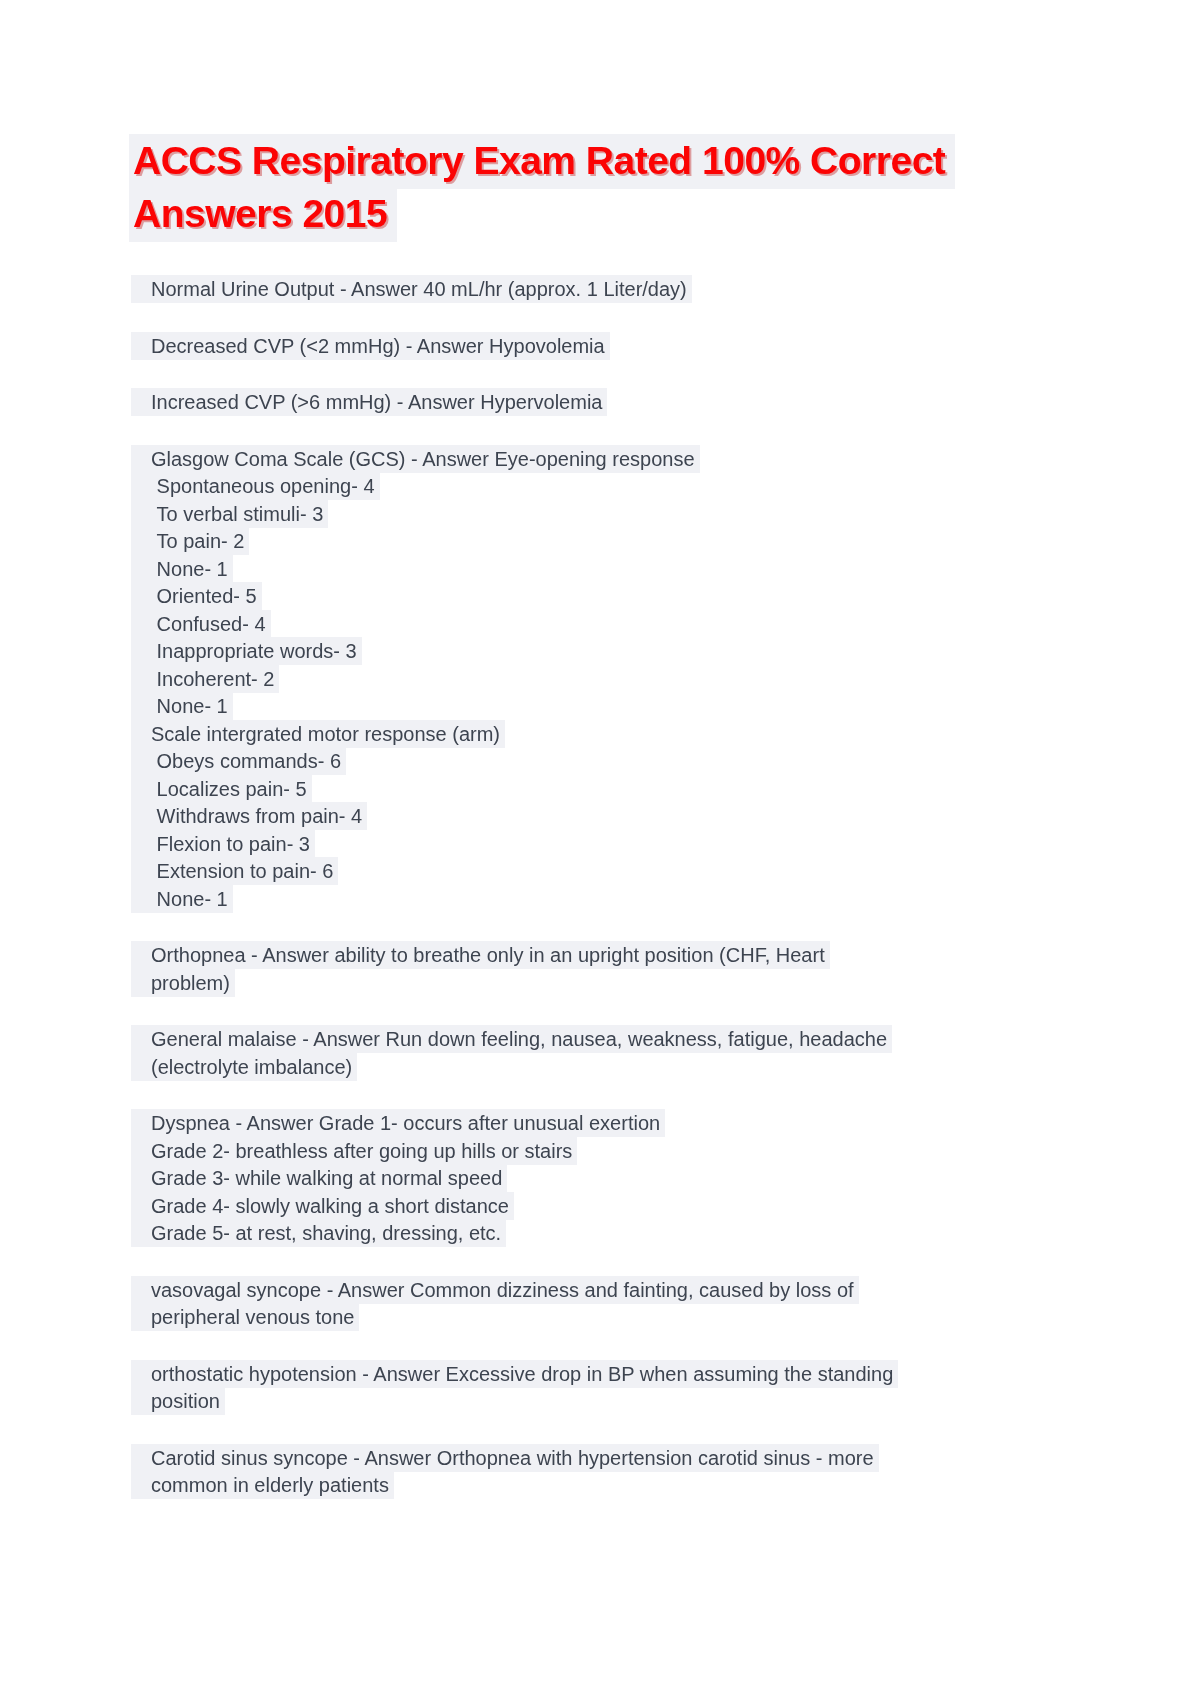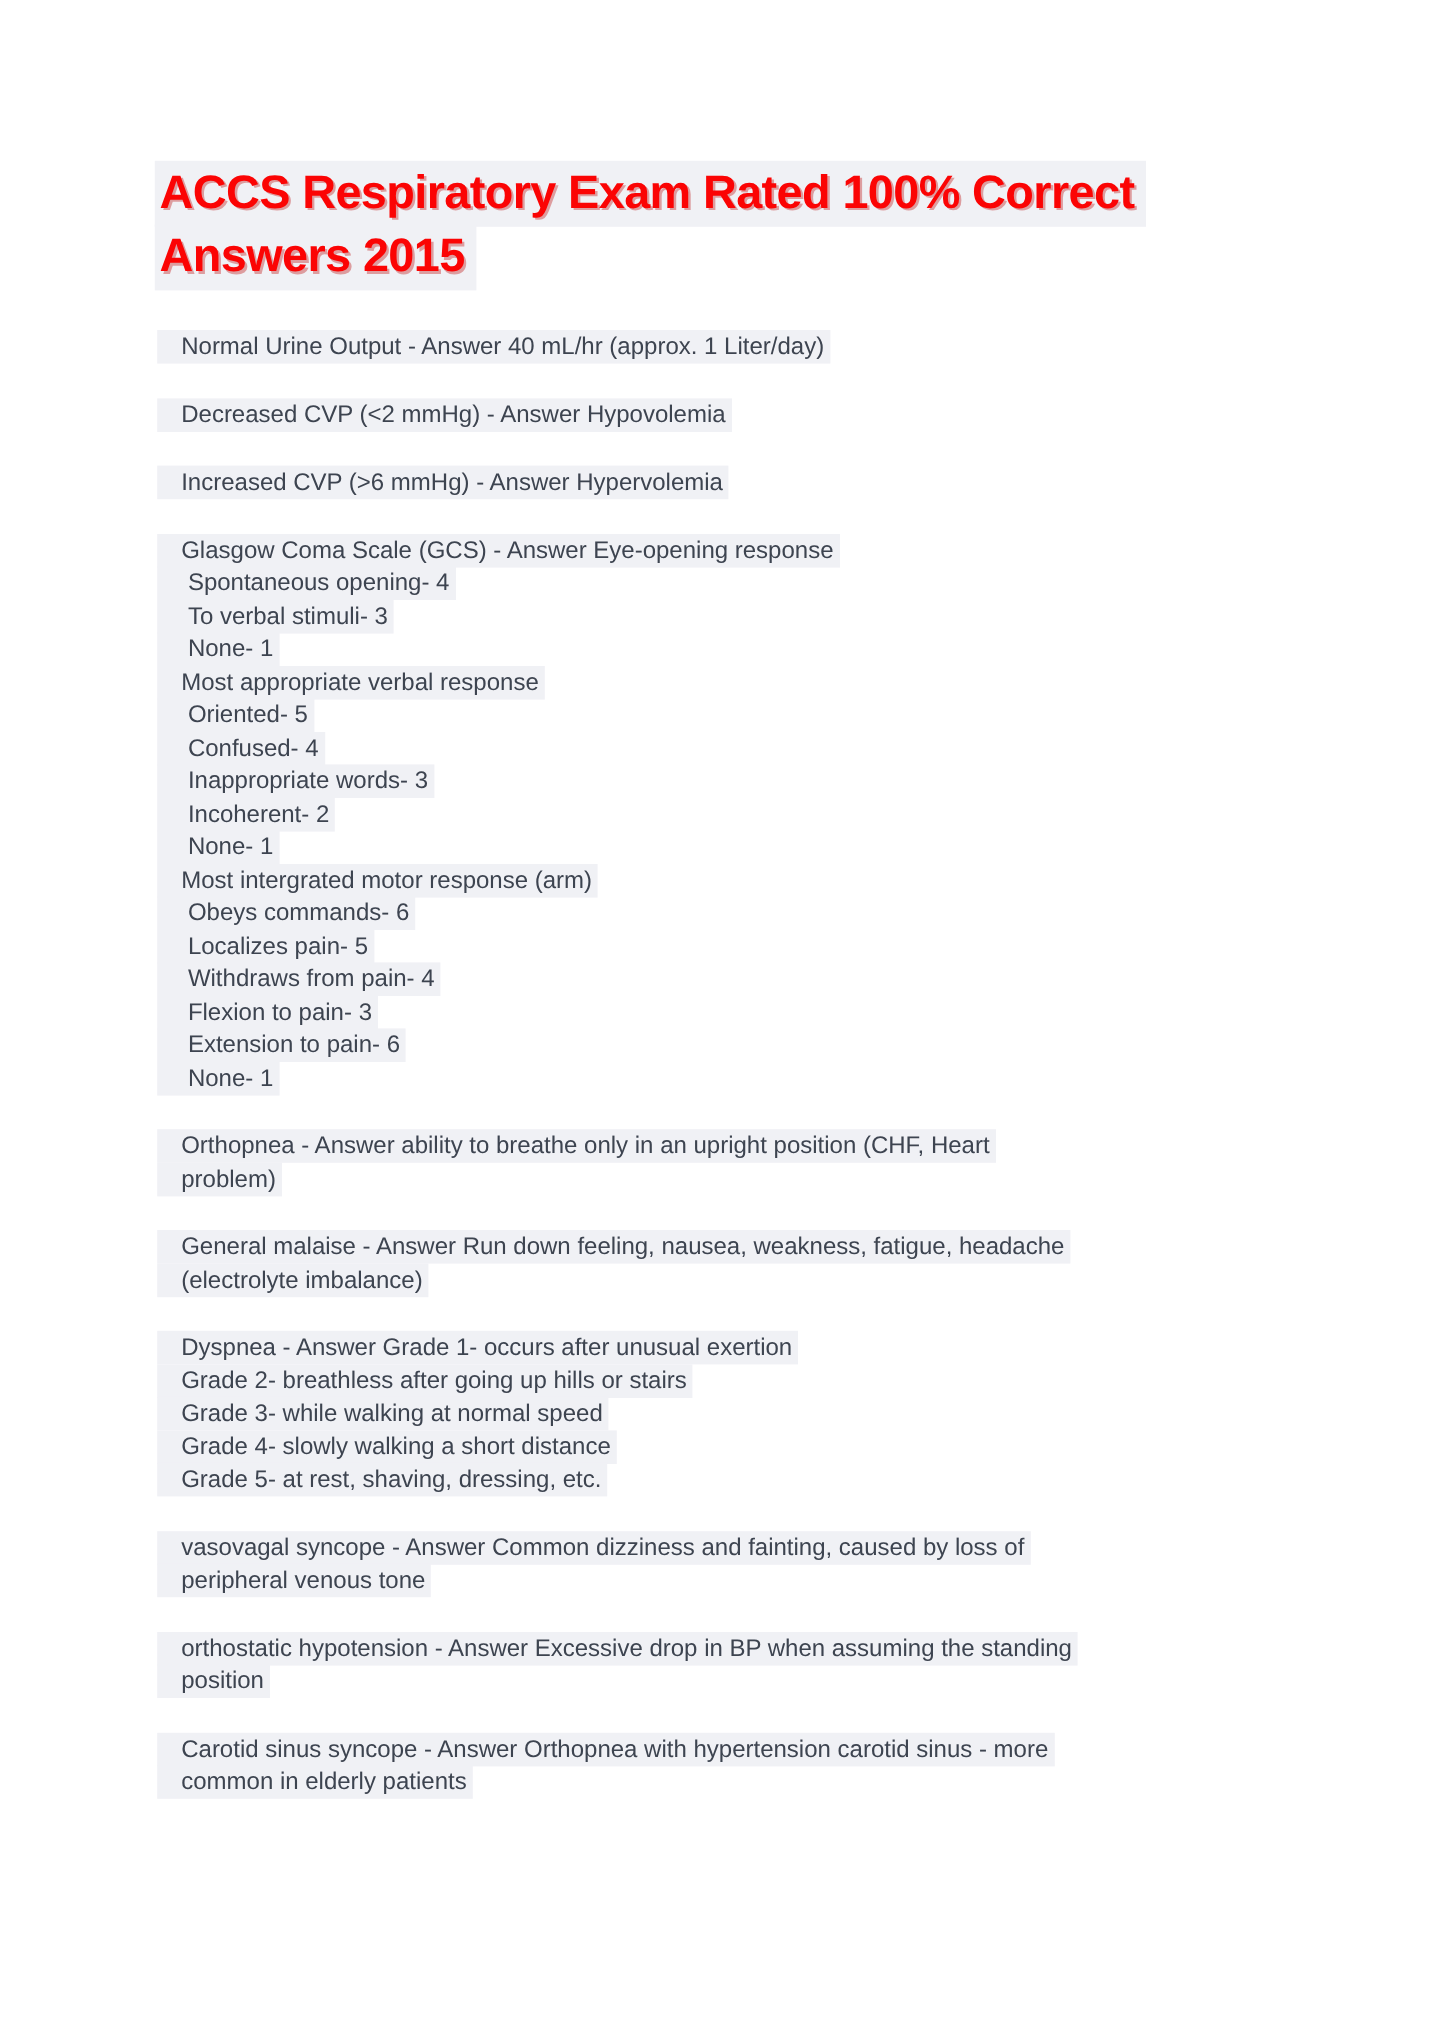--- a/index.html
+++ b/index.html
@@ -75,28 +75,28 @@
     </div>
 
     <div class="para">
       <div class="line"><span class="hl">Increased CVP (&gt;6 mmHg) - Answer Hypervolemia</span></div>
     </div>
 
     <div class="para">
       <div class="line"><span class="hl">Glasgow Coma Scale (GCS) - Answer Eye-opening response</span></div>
       <div class="line"><span class="hl"> Spontaneous opening- 4</span></div>
       <div class="line"><span class="hl"> To verbal stimuli- 3</span></div>
+      <div class="line"><span class="hl"> To pain- 2</span></div>
       <div class="line"><span class="hl"> None- 1</span></div>
-      <div class="line"><span class="hl">Most appropriate verbal response</span></div>
       <div class="line"><span class="hl"> Oriented- 5</span></div>
       <div class="line"><span class="hl"> Confused- 4</span></div>
       <div class="line"><span class="hl"> Inappropriate words- 3</span></div>
       <div class="line"><span class="hl"> Incoherent- 2</span></div>
       <div class="line"><span class="hl"> None- 1</span></div>
-      <div class="line"><span class="hl">Most intergrated motor response (arm)</span></div>
+      <div class="line"><span class="hl">Scale intergrated motor response (arm)</span></div>
       <div class="line"><span class="hl"> Obeys commands- 6</span></div>
       <div class="line"><span class="hl"> Localizes pain- 5</span></div>
       <div class="line"><span class="hl"> Withdraws from pain- 4</span></div>
       <div class="line"><span class="hl"> Flexion to pain- 3</span></div>
       <div class="line"><span class="hl"> Extension to pain- 6</span></div>
       <div class="line"><span class="hl"> None- 1</span></div>
     </div>
 
     <div class="para">
       <div class="line"><span class="hl">Orthopnea - Answer ability to breathe only in an upright position (CHF, Heart</span></div>

